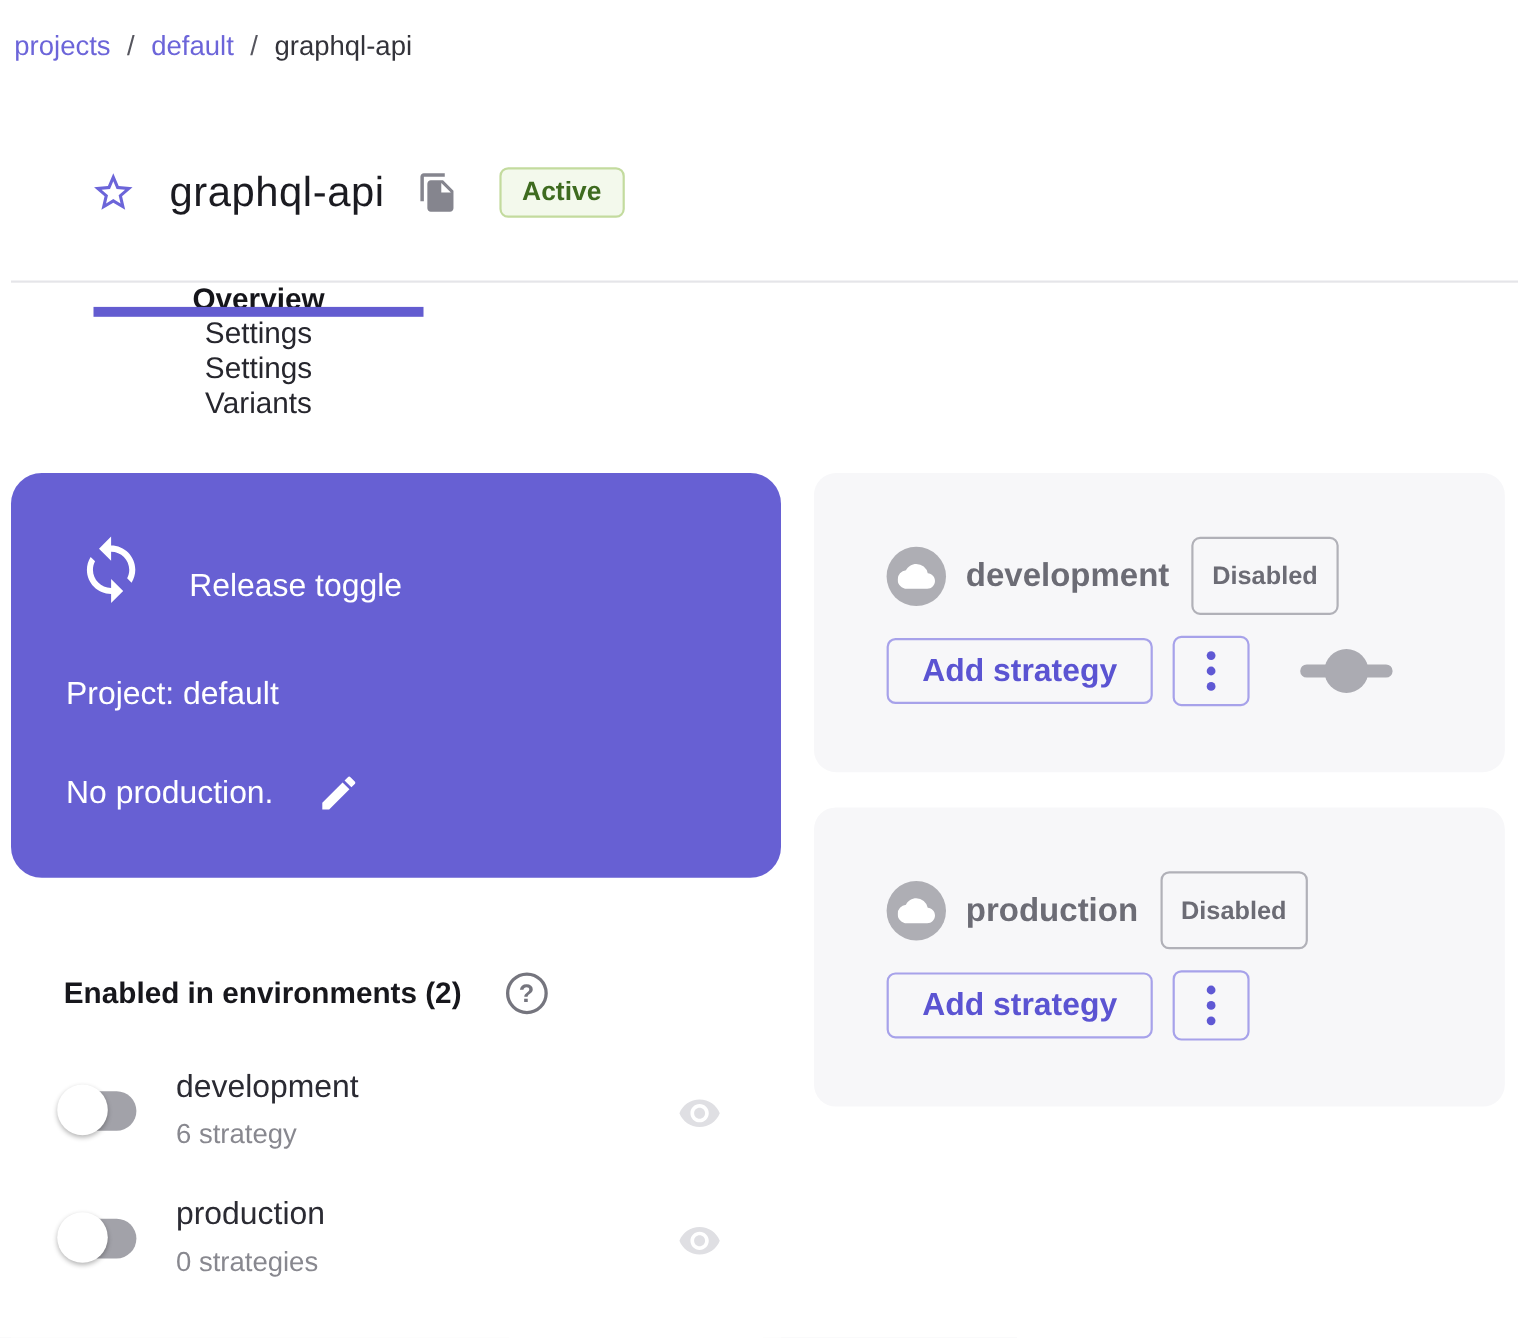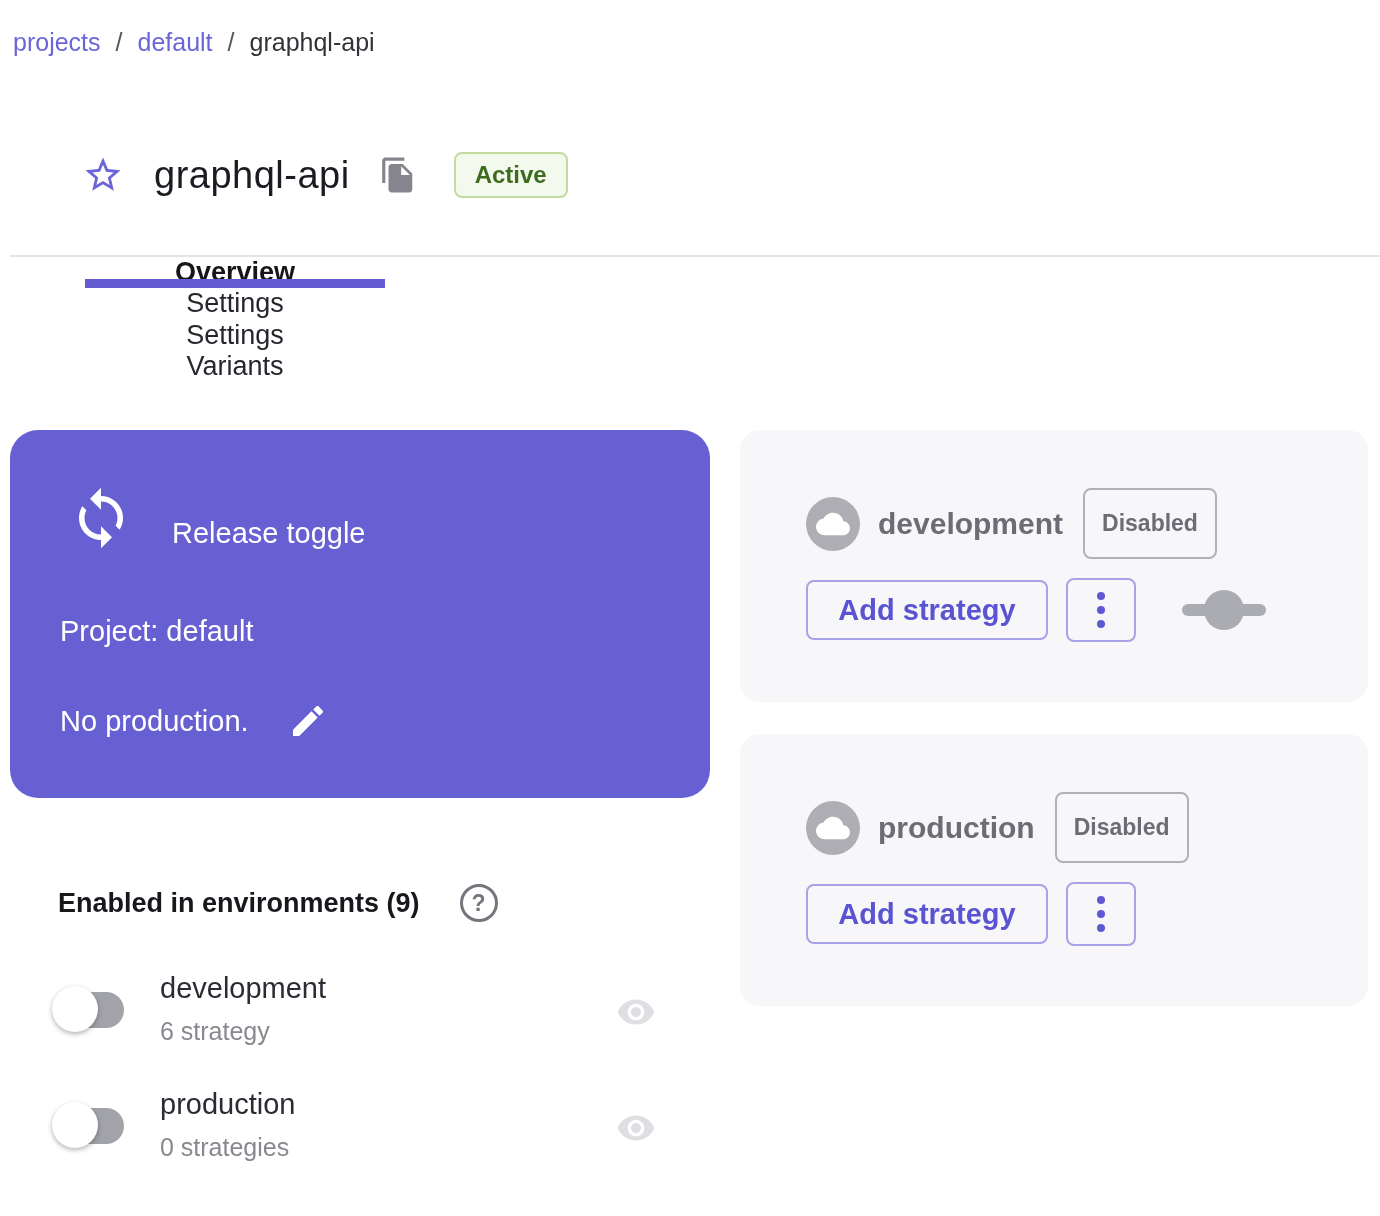--- a/index.html
+++ b/index.html
@@ -133,21 +133,21 @@
       <span class="edit-btn">
         <svg width="40" height="40" viewBox="0 0 24 24">
           <path fill="#ffffff" d="M3 17.25V21h3.75L17.81 9.94l-3.75-3.75L3 17.25zM20.71 7.04c.39-.39.39-1.02 0-1.41l-2.34-2.34c-.39-.39-1.02-.39-1.41 0l-1.83 1.83 3.75 3.75 1.83-1.83z"></path>
         </svg>
       </span>
     </div>
   </div>
 
   <div class="env-panel">
     <div class="env-panel-head">
-      <span class="env-panel-title">Enabled in environments (9)</span>
+      <span class="env-panel-title">Enabled in environments (2)</span>
       <span class="help-btn">
         <span class="help-glyph">?</span>
       </span>
     </div>
 
     <div class="env-row r1">
       <span class="switch">
         <span class="track"></span>
           <span class="knob"></span>
       </span>

